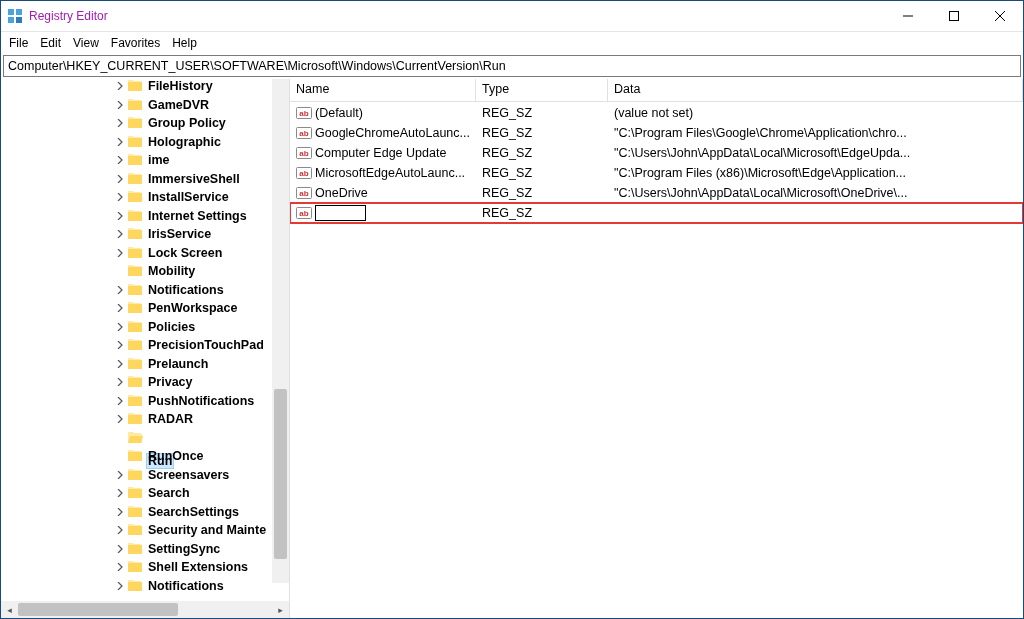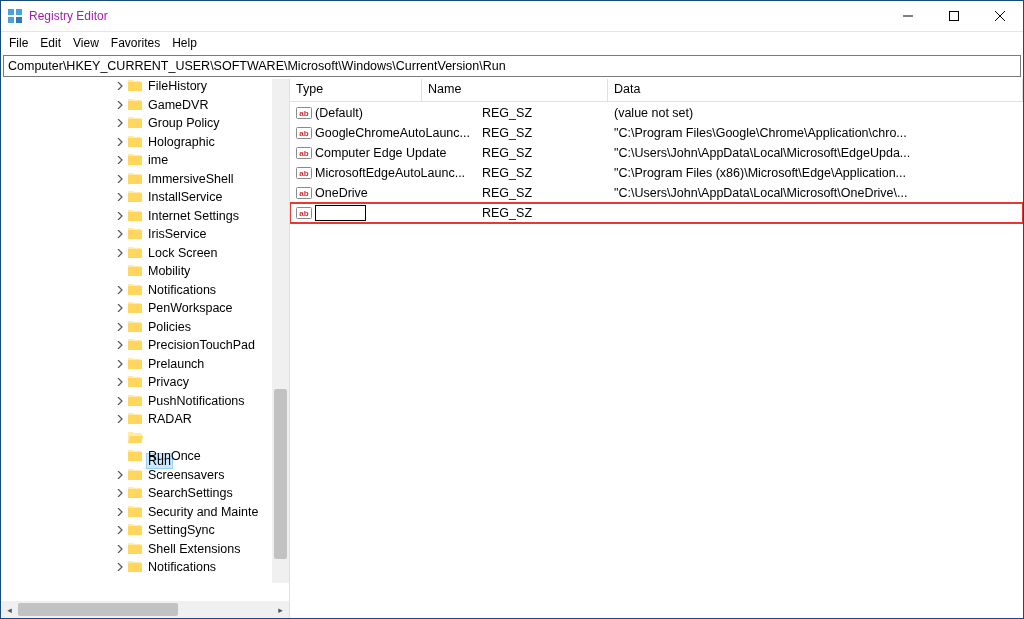--- a/index.html
+++ b/index.html
@@ -17,21 +17,21 @@
     .menuitem { padding: 2px 6px; cursor: default; }
 
     
     .addressbar { height: 22px; border: 1px solid #7a7a7a; margin: 2px 2px 2px 2px; display: flex; align-items: center; padding: 0 4px; font-size: 12.5px; }
 
     
     .content { flex: 1; display: flex; overflow: hidden; }
 
     
     .treepane { width: 289px; border-right: 1px solid #e0e0e0; position: relative; overflow: hidden; display:flex; flex-direction:column; }
-    .treeinner { flex: 1; overflow: hidden; position: relative; }
+    .treeinner { flex: 1; overflow: hidden; position: relative; font-weight: bold; }
     .tree { font-size: 12.5px; position: absolute; left: 0; top: -2px; }
     .tree-row { display: flex; align-items: center; height: 18.5px; white-space: nowrap; }
     .indent { width: 16px; height: 100%; border-left: 1px dotted transparent; }
     .twisty { width: 14px; height: 14px; display: flex; align-items: center; justify-content: center; color: #555; }
     .twisty svg { width: 8px; height: 8px; }
     .foldericon { width: 16px; height: 14px; margin-right: 3px; display:flex; align-items:center; }
     .nodelabel { padding: 0 2px; }
     .nodelabel.selected { background: #cce8ff; border:1px solid #99d1ff; padding: 0 1px; margin-top: 46px; }
     .tree-vscroll { position: absolute; right: 0; top: 0; bottom: 18px; width: 17px; background: #f0f0f0; }
     .tv-thumb { position: absolute; left: 2px; right: 2px; top: 310px; height: 170px; background: #c2c2c2; border-radius: 2px; }
@@ -578,20 +578,41 @@
               <svg viewBox="0 0 8 8">
                 <path d="M2 0 L6 4 L2 8" fill="none" stroke="#555" stroke-width="1.2"></path>
               </svg>
             </span>
             <span class="foldericon">
               <svg class="folder-svg" width="16" height="14" viewBox="0 0 16 14">
                 <path class="tab" d="M1 3 L1 1 L6 1 L7 2 L14 2 L14 3 Z"></path>
                 <path class="body" d="M1 3 L15 3 L15 12 L1 12 Z"></path>
               </svg>
             </span>
+            <span class="nodelabel">Search</span>
+          </div>
+          <div class="tree-row">
+            <span class="indent"></span>
+            <span class="indent"></span>
+            <span class="indent"></span>
+            <span class="indent"></span>
+            <span class="indent"></span>
+            <span class="indent"></span>
+            <span class="indent"></span>
+            <span class="twisty">
+              <svg viewBox="0 0 8 8">
+                <path d="M2 0 L6 4 L2 8" fill="none" stroke="#555" stroke-width="1.2"></path>
+              </svg>
+            </span>
+            <span class="foldericon">
+              <svg class="folder-svg" width="16" height="14" viewBox="0 0 16 14">
+                <path class="tab" d="M1 3 L1 1 L6 1 L7 2 L14 2 L14 3 Z"></path>
+                <path class="body" d="M1 3 L15 3 L15 12 L1 12 Z"></path>
+              </svg>
+            </span>
             <span class="nodelabel">SearchSettings</span>
           </div>
           <div class="tree-row">
             <span class="indent"></span>
             <span class="indent"></span>
             <span class="indent"></span>
             <span class="indent"></span>
             <span class="indent"></span>
             <span class="indent"></span>
             <span class="indent"></span>
@@ -680,22 +701,22 @@
       <div class="th-btn">◂</div>
       <div class="th-track">
           <div class="th-thumb"></div>
         </div>
       <div class="th-btn">▸</div>
     </div>
   </div>
 
   <div class="listpane">
     <div class="listheader">
+      <div class="colh name">Name</div>
       <div class="colh type">Type</div>
-      <div class="colh name">Name</div>
       <div class="colh data">Data</div>
     </div>
     <div class="listbody" id="listbody">
         <div class="row">
           <div class="cell name">
             <span class="valicon"><svg width="16" height="16" viewBox="0 0 16 16">
                 <rect x="0.5" y="2.5" width="15" height="11" rx="1" fill="#fff" stroke="#8a8a8a"></rect>
                 <text x="8" y="11" text-anchor="middle" font-size="8" font-family="Segoe UI" fill="#d13438" font-weight="600">ab</text>
               </svg></span>
             <span class="valname ">(Default)</span>

